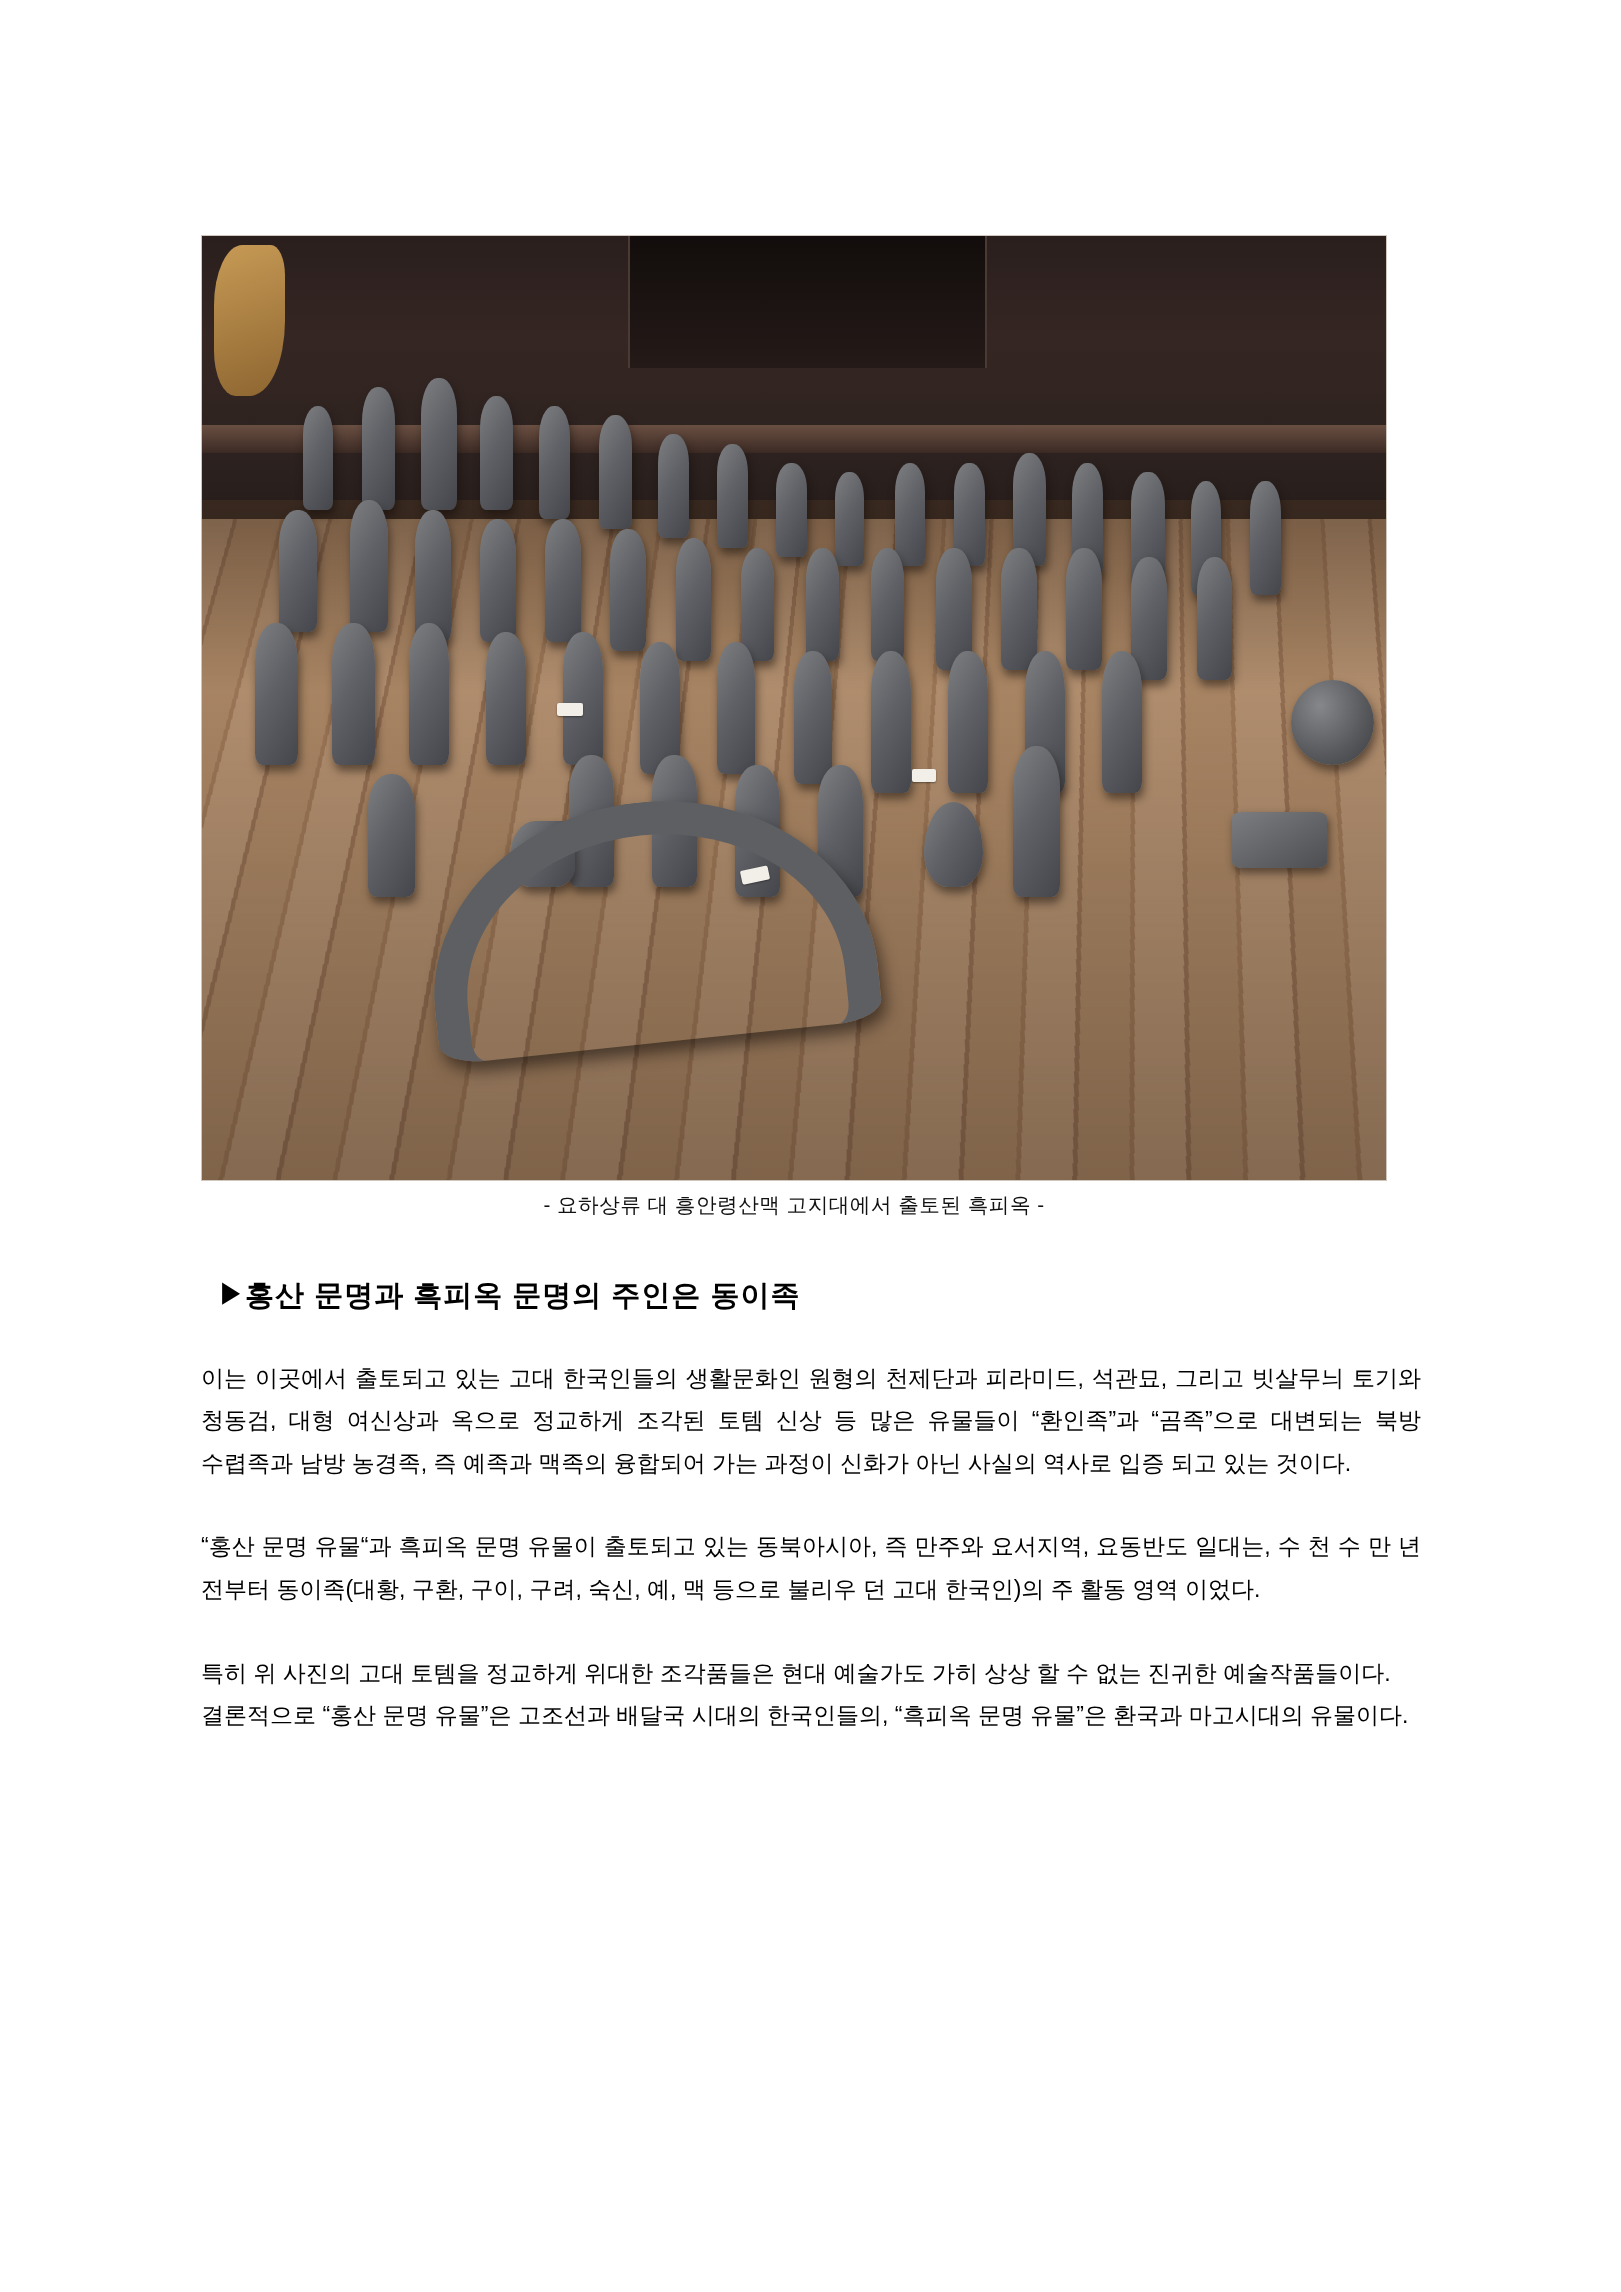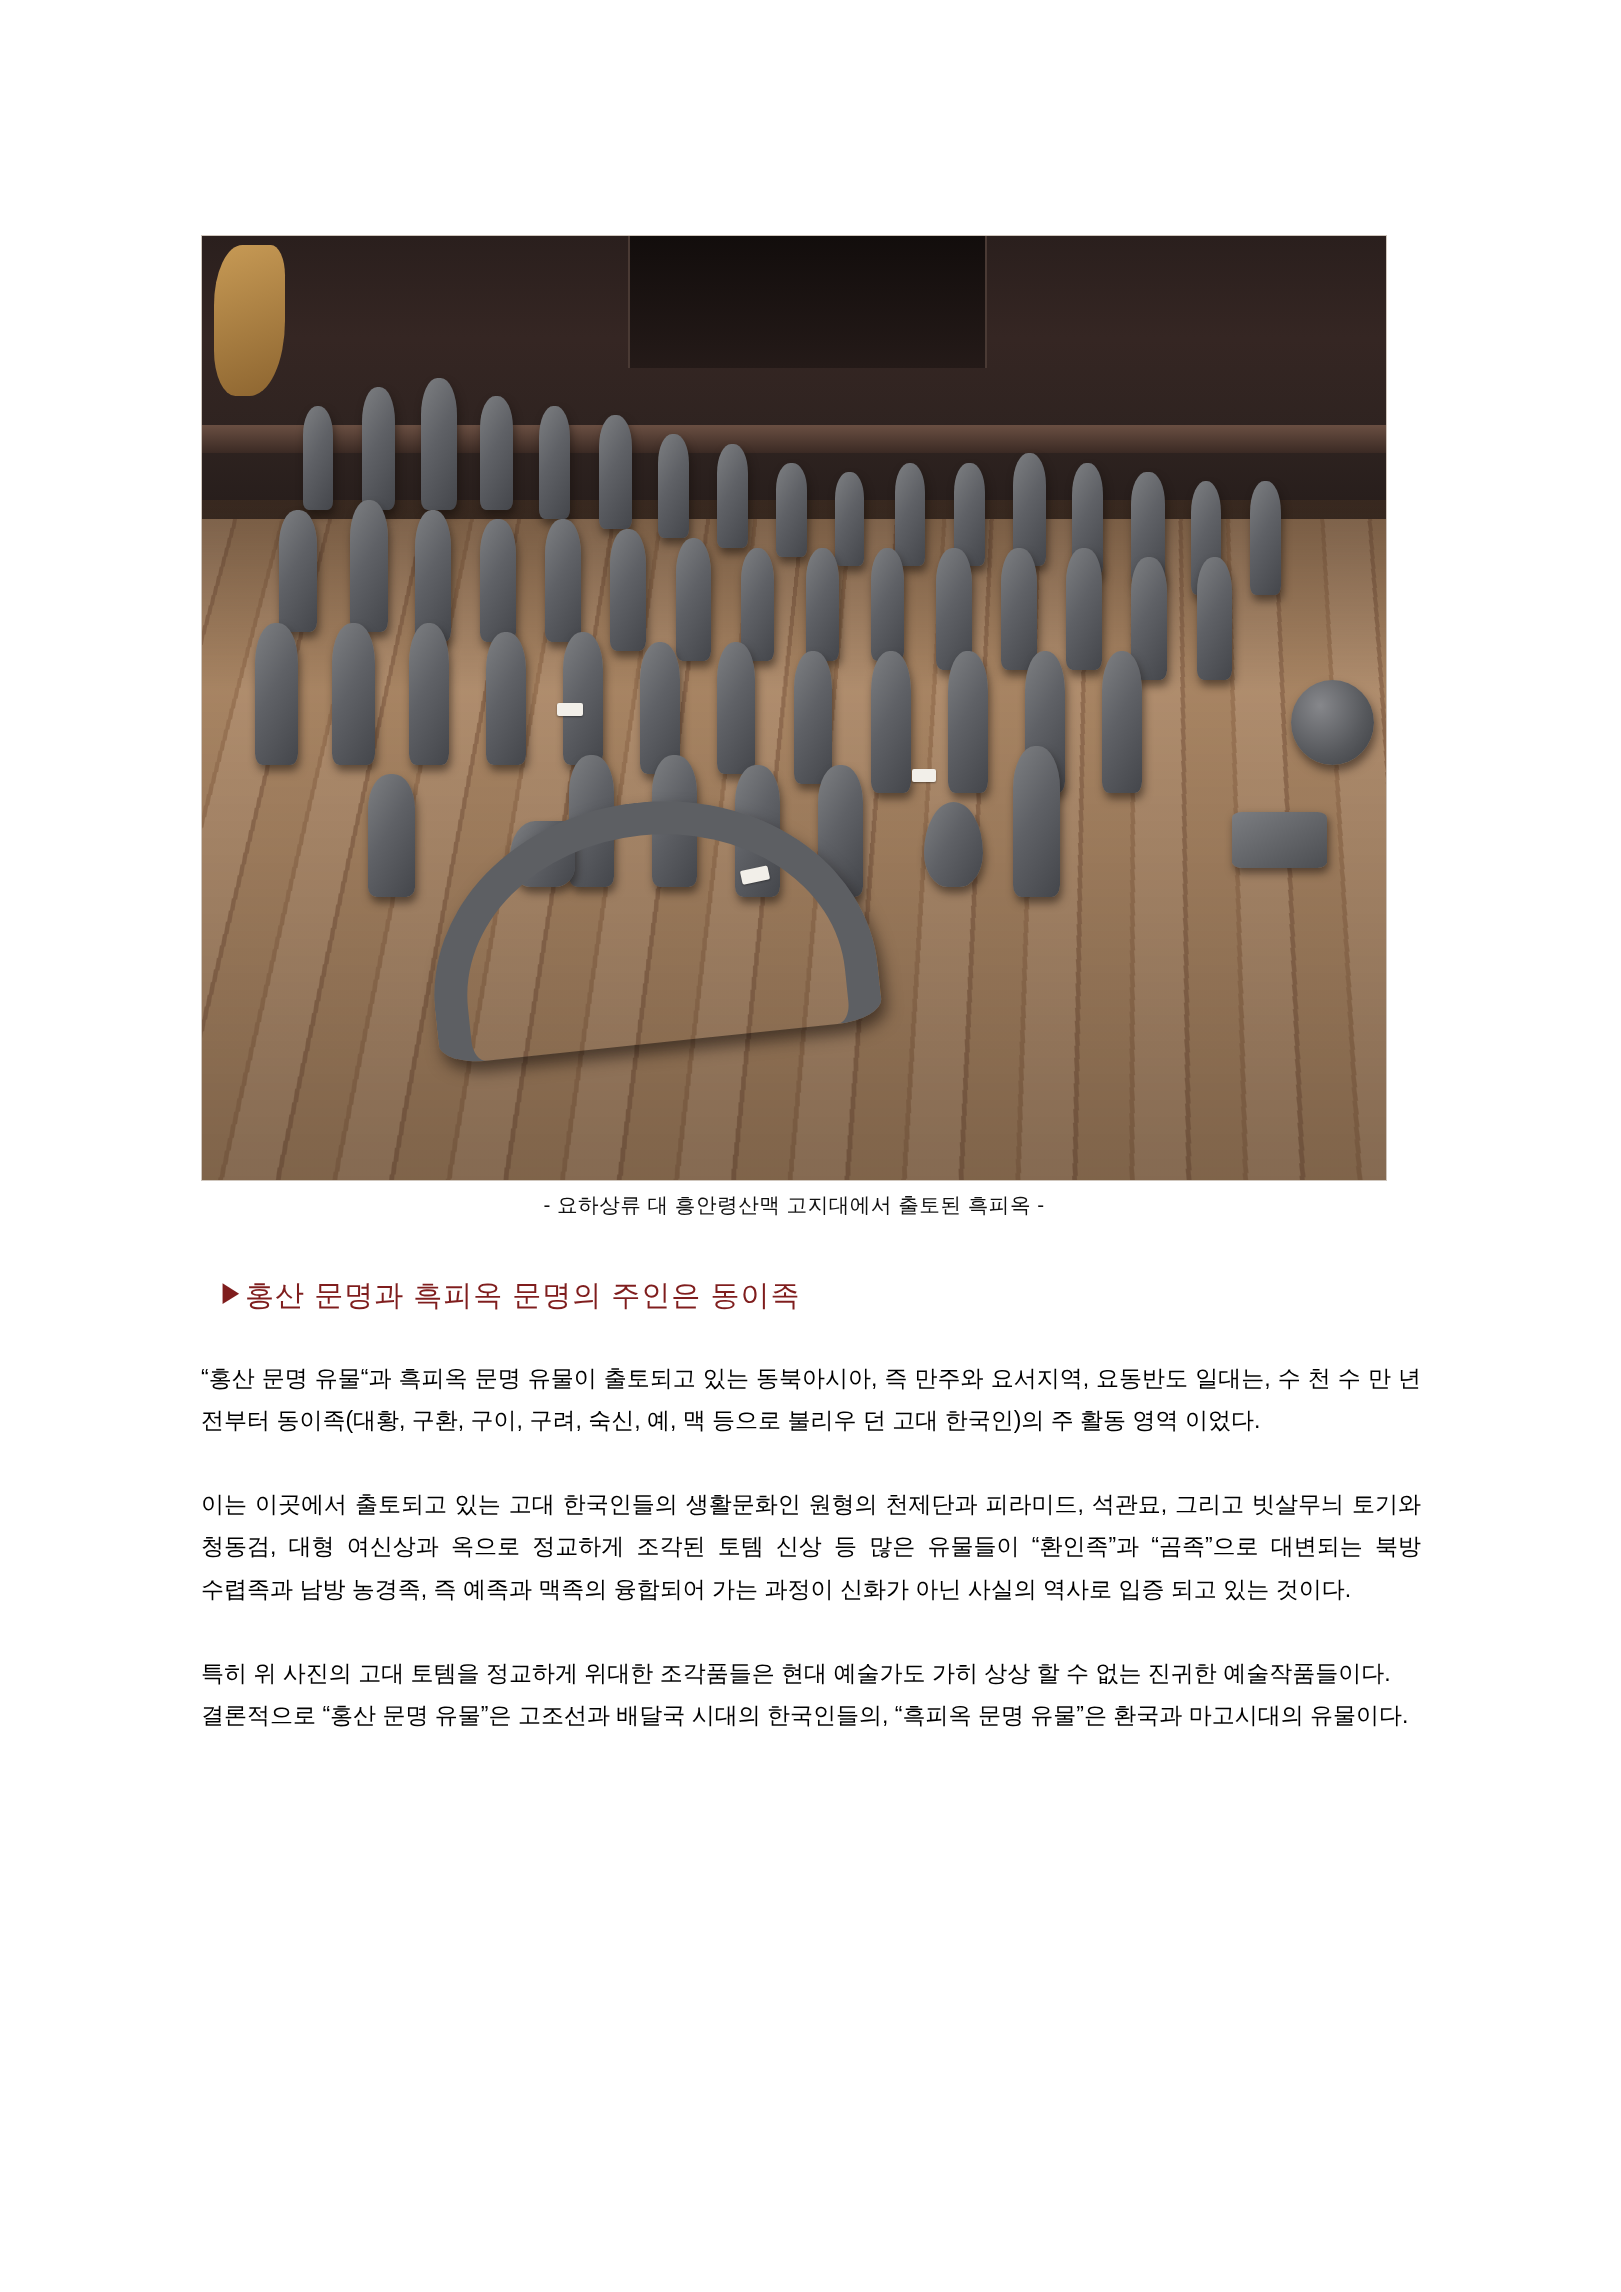--- a/index.html
+++ b/index.html
@@ -160,23 +160,23 @@
     text-align: center;
     font-size: 20.6px;
     letter-spacing: 0.5px;
     color: #111;
   }
 
   
   .heading {
     margin: 57px 0 0 17.6px;
     font-size: 29px;
-    font-weight: normal;
+    font-weight: bold;
     letter-spacing: 1px;
-    color: #7f1d1d;
+    color: #000000;
   }
   .heading .arrow {
     font-size: 25.5px;
     vertical-align: 2px;
   }
   p.body {
     margin: 41px 0 0 0;
     font-size: 23px;
     line-height: 1.85;
     text-align: justify;
@@ -268,20 +268,20 @@
 
         <div class="tag" style="left:30.0%; top:49.5%; width:2.2%; height:1.4%;"></div>
         <div class="tag" style="left:45.5%; top:67.0%; width:2.4%; height:1.5%; transform:rotate(-12deg);"></div>
         <div class="tag" style="left:60.0%; top:56.5%; width:2.0%; height:1.3%;"></div>
       </div>
       <figcaption class="caption">- 요하상류 대 흥안령산맥 고지대에서 출토된 흑피옥 -</figcaption>
     </figure>
 
     <h2 class="heading"><span class="arrow">▶</span><span>홍산 문명과 흑피옥 문명의 주인은 동이족</span></h2>
 
+    <p class="body">이는 이곳에서 출토되고  있는 고대 한국인들의 생활문화인 원형의 천제단과 피라미드, 석관묘, 그리고 빗살무늬 토기와 청동검, 대형 여신상과 옥으로 정교하게 조각된   토템 신상 등 많은 유물들이 “환인족”과 “곰족”으로 대변되는 북방 수렵족과 남방 농경족, 즉 예족과 맥족의 융합되어 가는 과정이 신화가 아닌 사실의 역사로 입증 되고 있는 것이다.</p>
     <p class="body">“홍산 문명 유물“과 흑피옥 문명 유물이 출토되고 있는 동북아시아, 즉 만주와 요서지역, 요동반도 일대는, 수 천 수 만 년 전부터 동이족(대황, 구환, 구이, 구려, 숙신, 예, 맥 등으로 불리우 던 고대 한국인)의 주 활동 영역 이었다.</p>
-    <p class="body">이는 이곳에서 출토되고  있는 고대 한국인들의 생활문화인 원형의 천제단과 피라미드, 석관묘, 그리고 빗살무늬 토기와 청동검, 대형 여신상과 옥으로 정교하게 조각된   토템 신상 등 많은 유물들이 “환인족”과 “곰족”으로 대변되는 북방 수렵족과 남방 농경족, 즉 예족과 맥족의 융합되어 가는 과정이 신화가 아닌 사실의 역사로 입증 되고 있는 것이다.</p>
     <p class="body">특히 위 사진의 고대 토템을 정교하게 위대한 조각품들은 현대 예술가도 가히 상상 할 수 없는 진귀한 예술작품들이다.</p>
     <p class="body tight">결론적으로 “홍산 문명 유물”은 고조선과 배달국 시대의 한국인들의, “흑피옥 문명 유물”은 환국과 마고시대의 유물이다.</p>
 
   </div>
 </div>
 
 
 </body></html>

